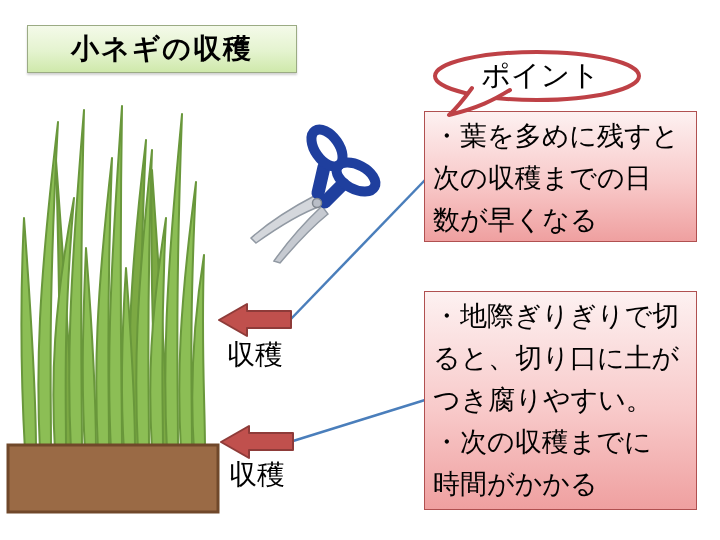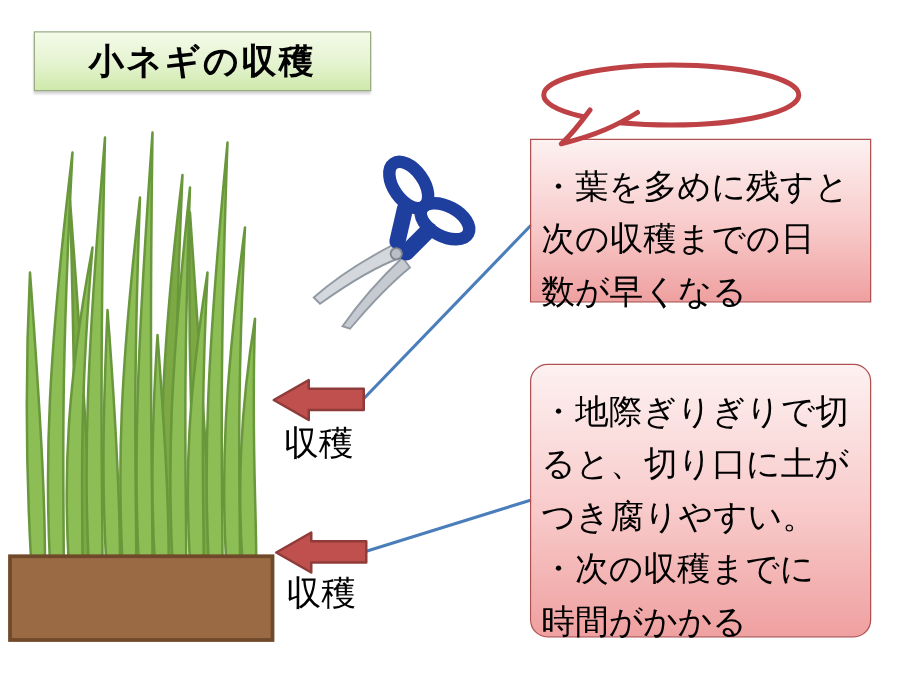--- a/index.html
+++ b/index.html
@@ -17,24 +17,24 @@
     box-shadow:0 2px 2px rgba(0,0,0,0.18);
     display:flex; align-items:center; justify-content:center;
     font-size:28px; font-weight:bold; letter-spacing:2px; line-height:1;
   }
 
   .callout {
     position:absolute; left:424px; width:273px;
     background:linear-gradient(180deg,#fdf1f1 0%,#f8c9c9 55%,#efa0a0 100%);
     border:1px solid #b05050;
     font-size:27px; line-height:42px; white-space:pre-line;
-    padding:16px 8px; box-sizing:border-box;
+    padding:3px 8px; box-sizing:border-box;
   }
   #callout1 { top:111px; height:131px; }
-  #callout2 { top:291px; height:219px;border-radius:14px; }
+  #callout2 { top:291px; height:219px; }
 
   .bubble-label {
     position:absolute; left:428px; top:58px; width:225px;
     text-align:center; font-size:29px; line-height:1.2;
   }
 
   .harvest-label { position:absolute; font-size:28px; line-height:1; }
   #harvest1 { left:227px; top:341px; }
   #harvest2 { left:229px; top:461px; }
 
@@ -101,16 +101,17 @@
     <polygon points="2,19 30,3 30,10 74,10 74,27 30,27 30,35" fill="#C0504D" stroke="#8E3B39" stroke-width="2" stroke-linejoin="round"></polygon>
   </svg>
 
   <div class="harvest-label" id="harvest1">収穫</div>
   <div class="harvest-label" id="harvest2">収穫</div>
 
   <svg class="abs" style="left:428px;top:46px" width="225" height="78" viewBox="0 0 225 78">
     <ellipse cx="109" cy="30" rx="102" ry="24" fill="#ffffff" stroke="#BE4146" stroke-width="4"></ellipse>
     <path d="M44 42 C36 53 30 61 21 69 C50 62 66 54 82 44" fill="#ffffff" stroke="#BE4146" stroke-width="4" stroke-linecap="round" stroke-linejoin="round"></path>
   </svg>
+  <div class="bubble-label">ポイント</div>
 
   <div class="title-box">小ネギの収穫</div>
 
 </div>
 
 </body></html>

